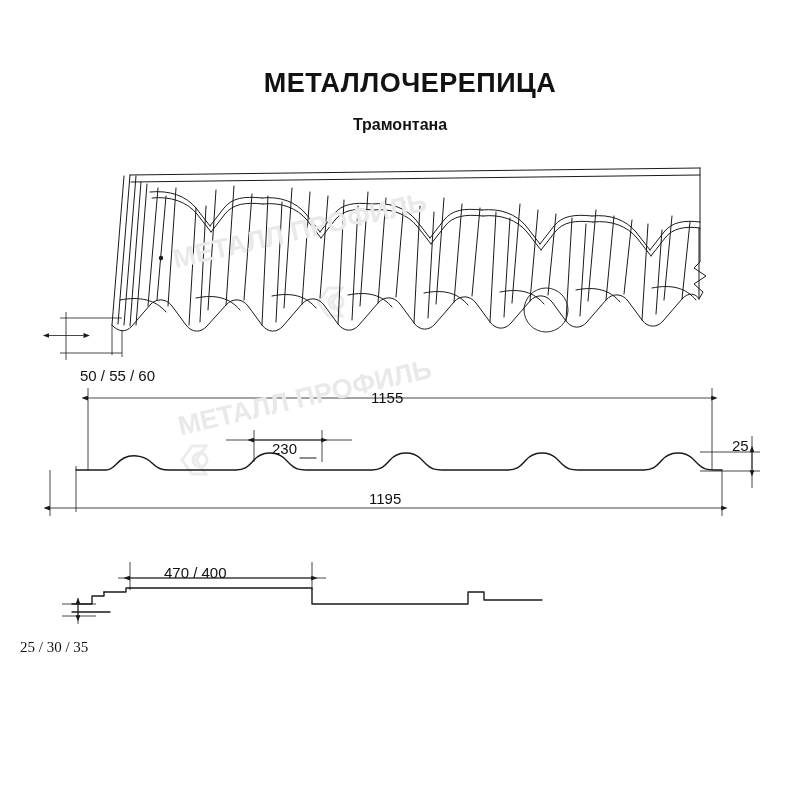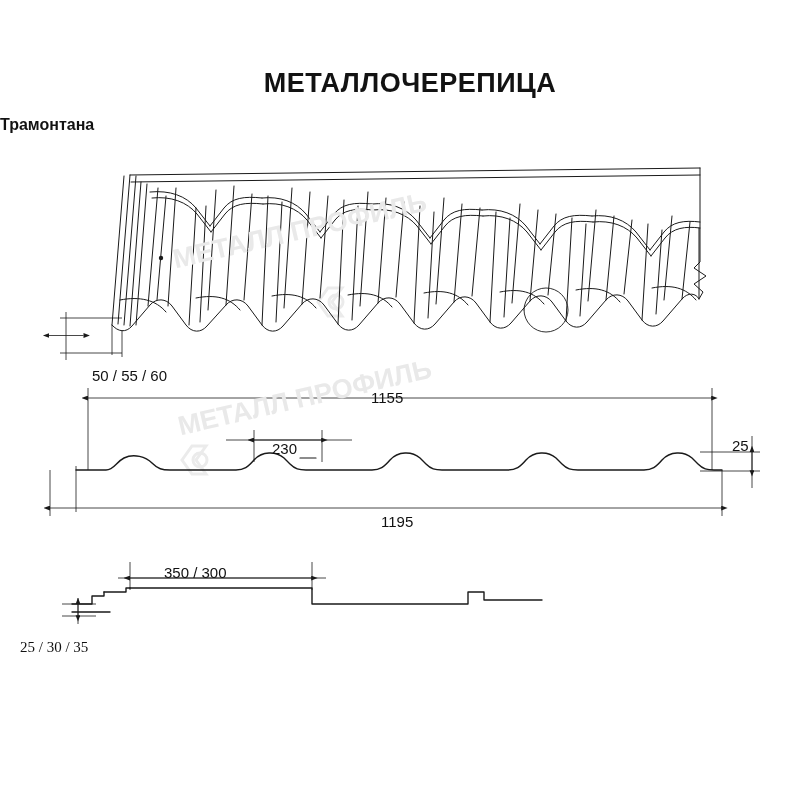--- a/index.html
+++ b/index.html
@@ -30,21 +30,21 @@
     font-size: 27px;
     font-weight: bold;
     letter-spacing: 0.5px;
     color: #121212;
   }
   .title-sub {
     position: absolute;
     left: 0;
     top: 116px;
     width: 800px;
-    text-align: left;
+    text-align: center;
     font-size: 16px;
     font-weight: bold;
     color: #121212;
   }
   .dim {
     position: absolute;
     font-size: 15px;
     color: #111111;
     white-space: nowrap;
   }
@@ -313,19 +313,19 @@
     <line x1="78" y1="604" x2="78" y2="616" marker-start="url(#arrL)" marker-end="url(#arrR)"></line>
   </g>
 </svg>
 
 <div class="title-main">МЕТАЛЛОЧЕРЕПИЦА</div>
 <div class="title-sub">Трамонтана</div>
 
 <div class="wm wm-1">МЕТАЛЛ ПРОФИЛЬ</div>
 <div class="wm wm-2">МЕТАЛЛ ПРОФИЛЬ</div>
 
-<div class="dim" style="left:80px; top:367px;margin-left:12px;">50 / 55 / 60</div>
+<div class="dim" style="left:80px; top:367px;">50 / 55 / 60</div>
 <div class="dim" style="left:371px; top:389px;">1155</div>
 <div class="dim" style="left:272px; top:440px;">230</div>
 <div class="dim" style="left:732px; top:437px;text-align:right;">25</div>
-<div class="dim" style="left:369px; top:513px;margin-left:12px;">1195</div>
-<div class="dim" style="left:164px; top:564px;">350 / 300</div>
+<div class="dim" style="left:369px; top:490px;">1195</div>
+<div class="dim" style="left:164px; top:564px;">470 / 400</div>
 <div class="dim" style="left:20px; top:639px;font-family:Liberation Serif, serif;">25 / 30 / 35</div>
 
 </body></html>

